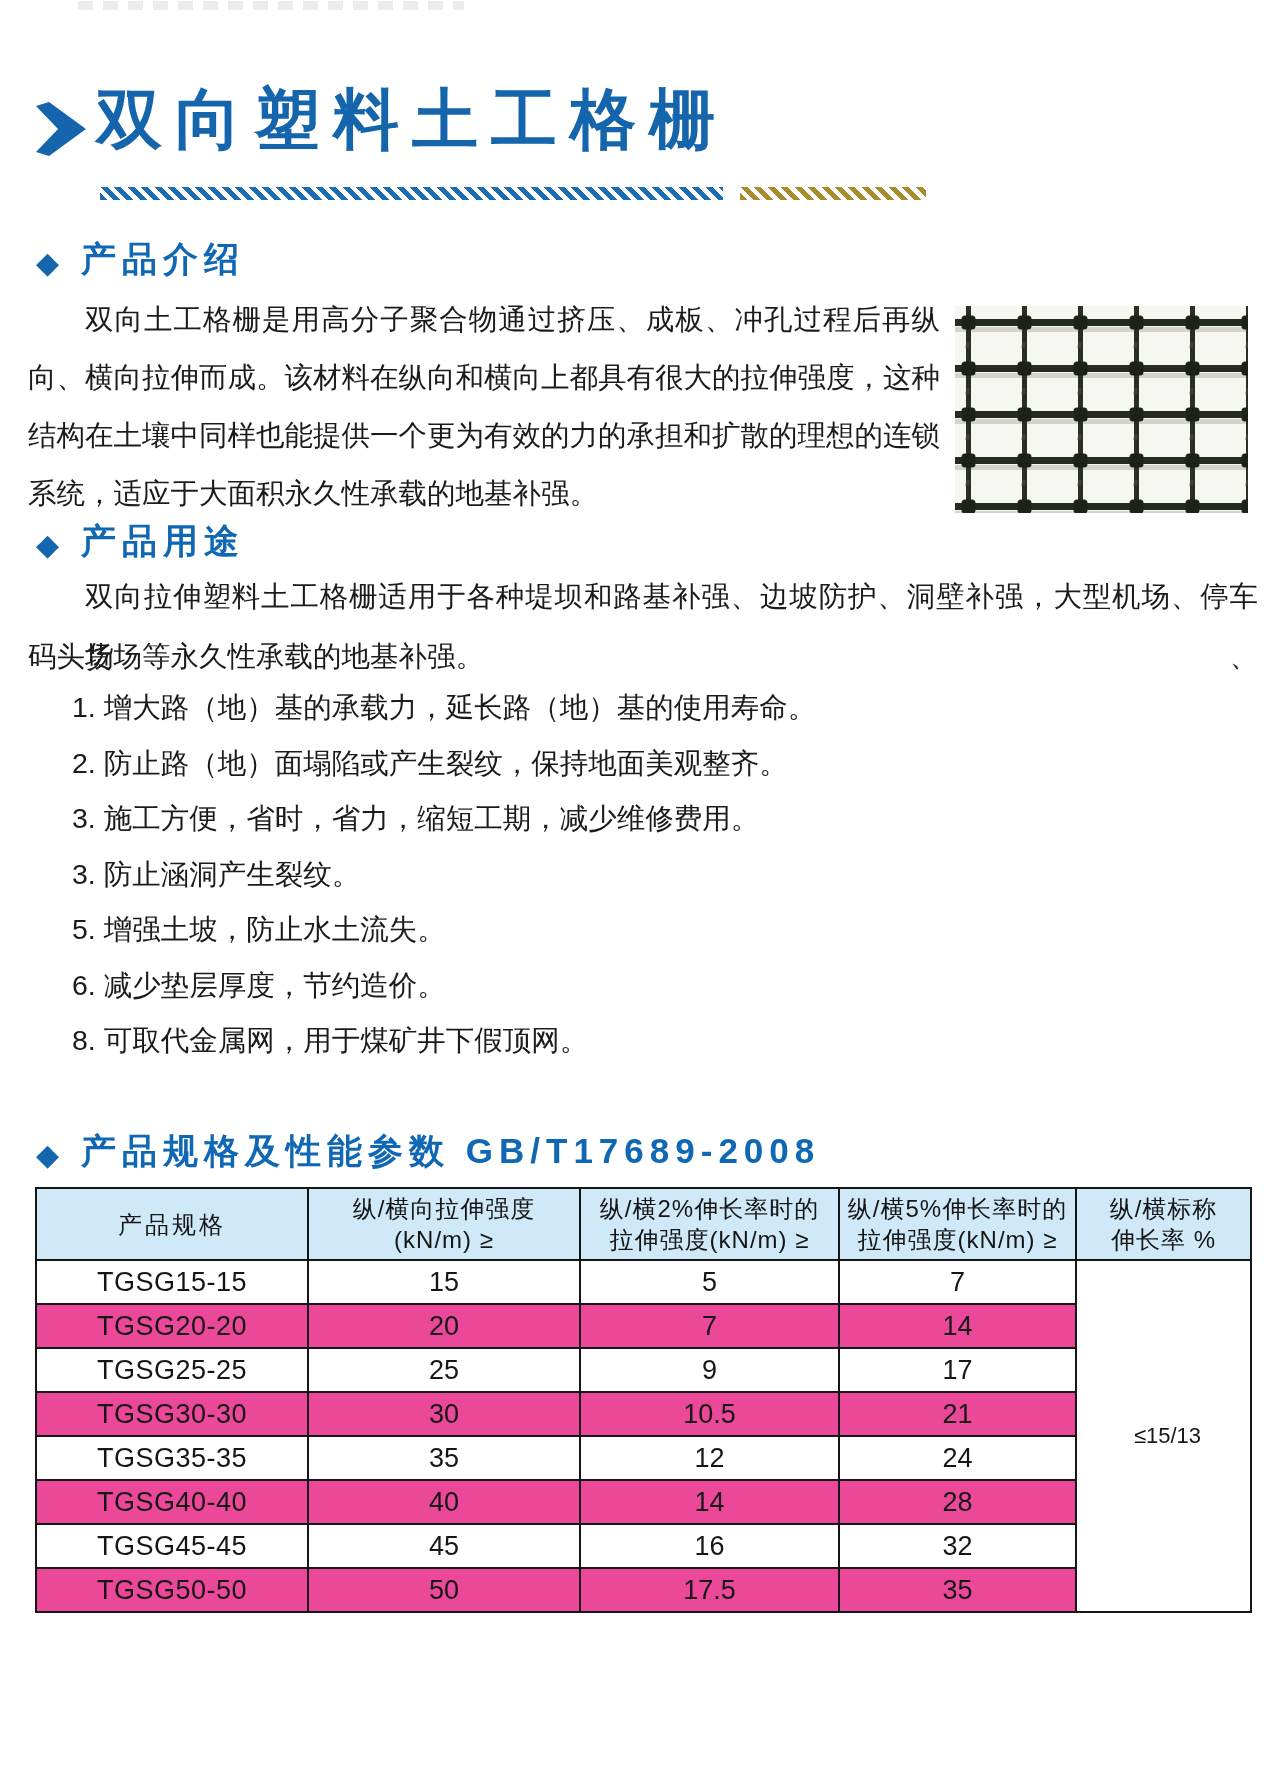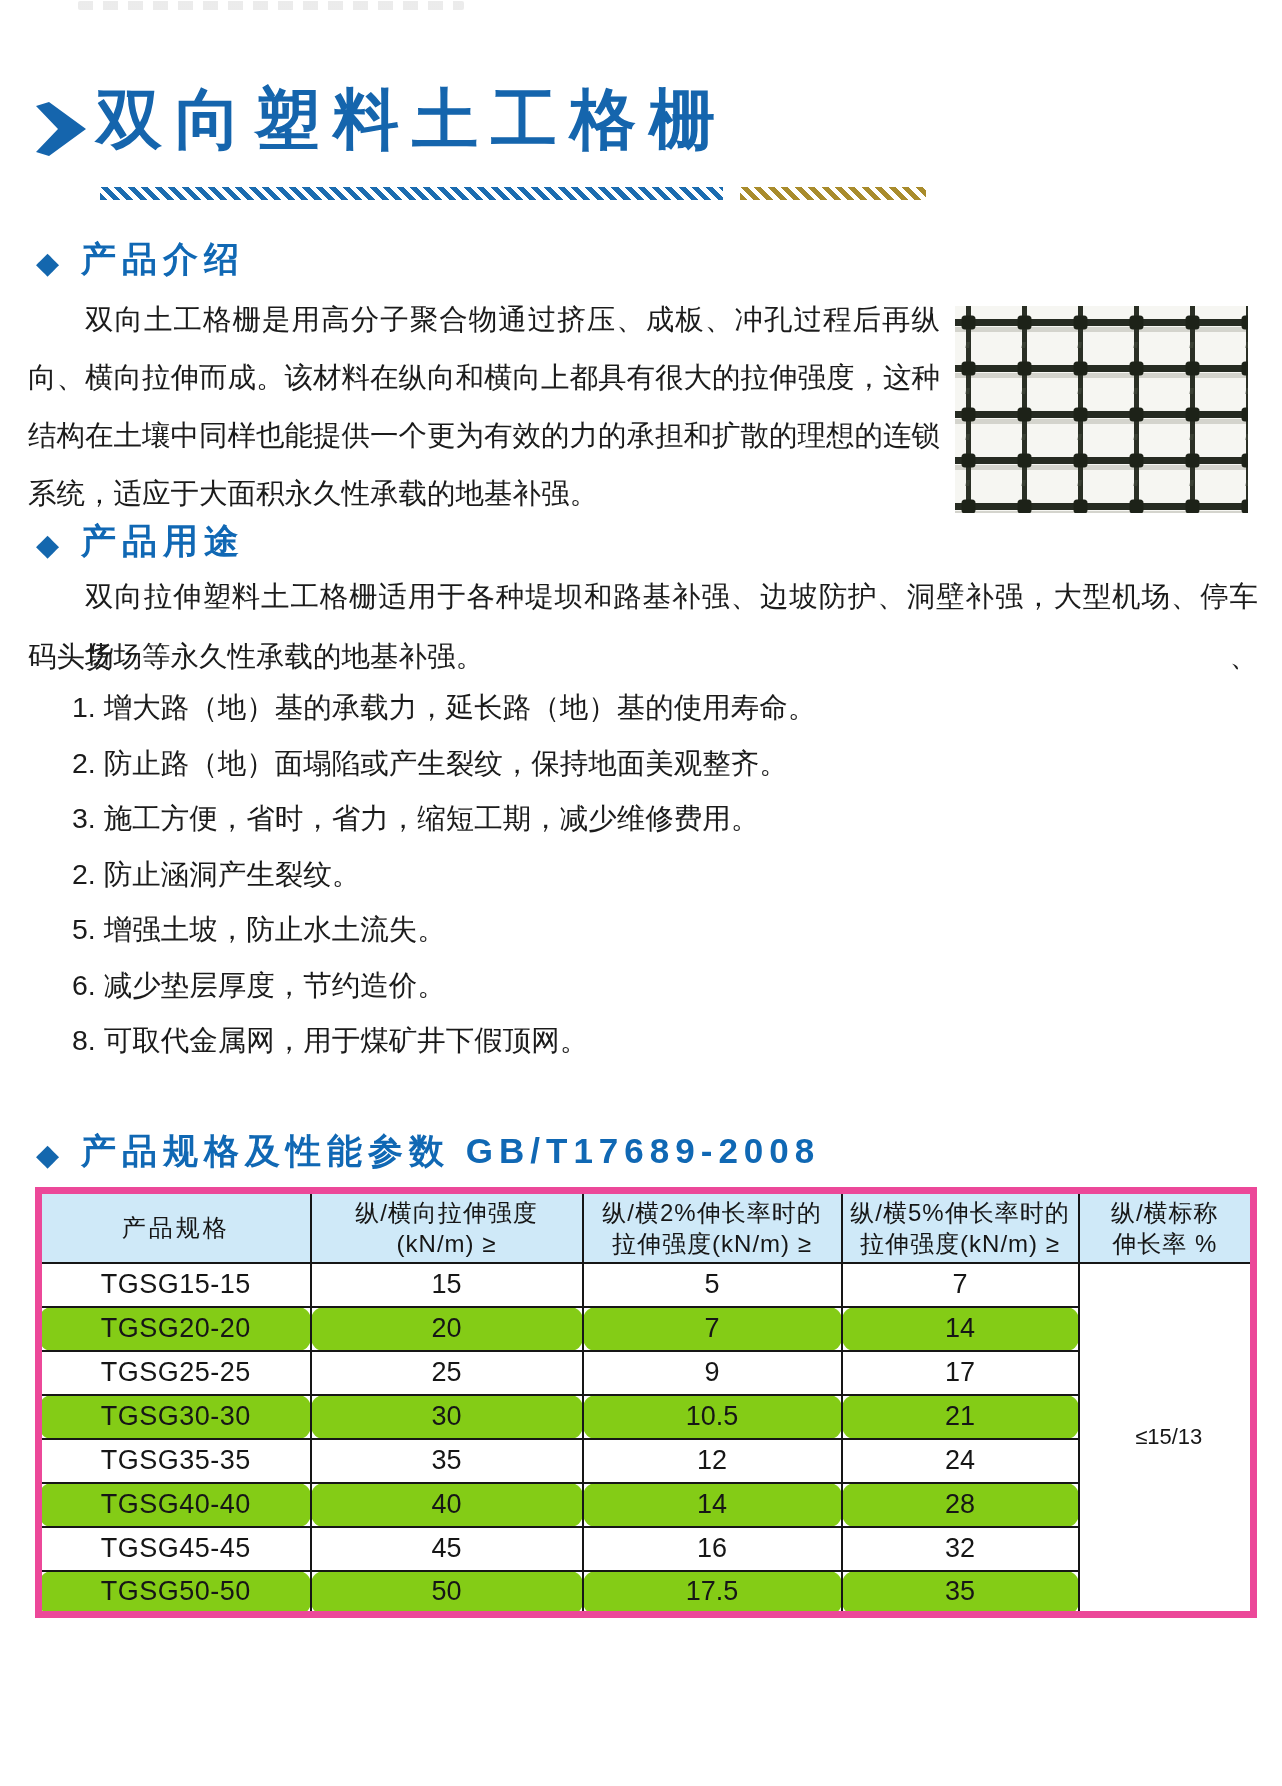--- a/index.html
+++ b/index.html
@@ -62,35 +62,35 @@
   
   .use-list{position:absolute;left:72px;top:680px;width:1100px;
     list-style:none;margin:0;padding:0;}
   .use-list li{height:55.5px;line-height:55.5px;font-size:28.5px;color:#1b1b1b;white-space:nowrap;}
   
   .photo{position:absolute;left:955px;top:306px;width:293px;height:207px;}
   
   .spec-table-wrap{position:absolute;left:35px;top:1187px;width:1215px;}
   table.spec{
     border-collapse:collapse;table-layout:fixed;width:1215px;
-    border:7px solid #ec4899;
+    border:1px solid #ec4899;
   }
   table.spec th,table.spec td{
     border:2px solid #161616;text-align:center;vertical-align:middle;
     padding:0;overflow:hidden;
   }
   table.spec thead tr{height:72px;}
   table.spec tbody tr{height:44px;}
   table.spec th{
     background:#cfe9f8;font-weight:500;font-size:24px;line-height:31px;
     letter-spacing:1px;
   }
   table.spec th .hl{display:block;}
   table.spec td{font-size:27px;background:#ffffff;}
-  table.spec tbody tr.stripe td{background:#84cc16;border-radius:13px;}
+  table.spec tbody tr.stripe td{background:#ec4899;}
   table.spec td.model{letter-spacing:.5px;}
   table.spec td.merged{background:#ffffff !important;font-size:22px;padding-left:8px;}
   table.spec th.c1{letter-spacing:3px;}
 </style>
 </head>
 <body>
 
 <div class="page">
 
   <div class="scan-artifact"></div>
@@ -136,21 +136,21 @@
 
   <div class="para" id="usage-para">
     <div class="pline just indent">双向拉伸塑料土工格栅适用于各种堤坝和路基补强、边坡防护、洞壁补强，大型机场、停车场、</div>
     <div class="pline">码头货场等永久性承载的地基补强。</div>
   </div>
 
   <ul class="use-list">
     <li>1. 增大路（地）基的承载力，延长路（地）基的使用寿命。</li>
     <li>2. 防止路（地）面塌陷或产生裂纹，保持地面美观整齐。</li>
     <li>3. 施工方便，省时，省力，缩短工期，减少维修费用。</li>
-    <li>2. 防止涵洞产生裂纹。</li>
+    <li>3. 防止涵洞产生裂纹。</li>
     <li>5. 增强土坡，防止水土流失。</li>
     <li>6. 减少垫层厚度，节约造价。</li>
     <li>8. 可取代金属网，用于煤矿井下假顶网。</li>
   </ul>
 
   <div class="sec-head" id="head-specs">
     <span class="diamond">◆</span><span class="sec-label">产品规格及性能参数 GB/T17689-2008</span>
   </div>
 
   <div class="spec-table-wrap">

